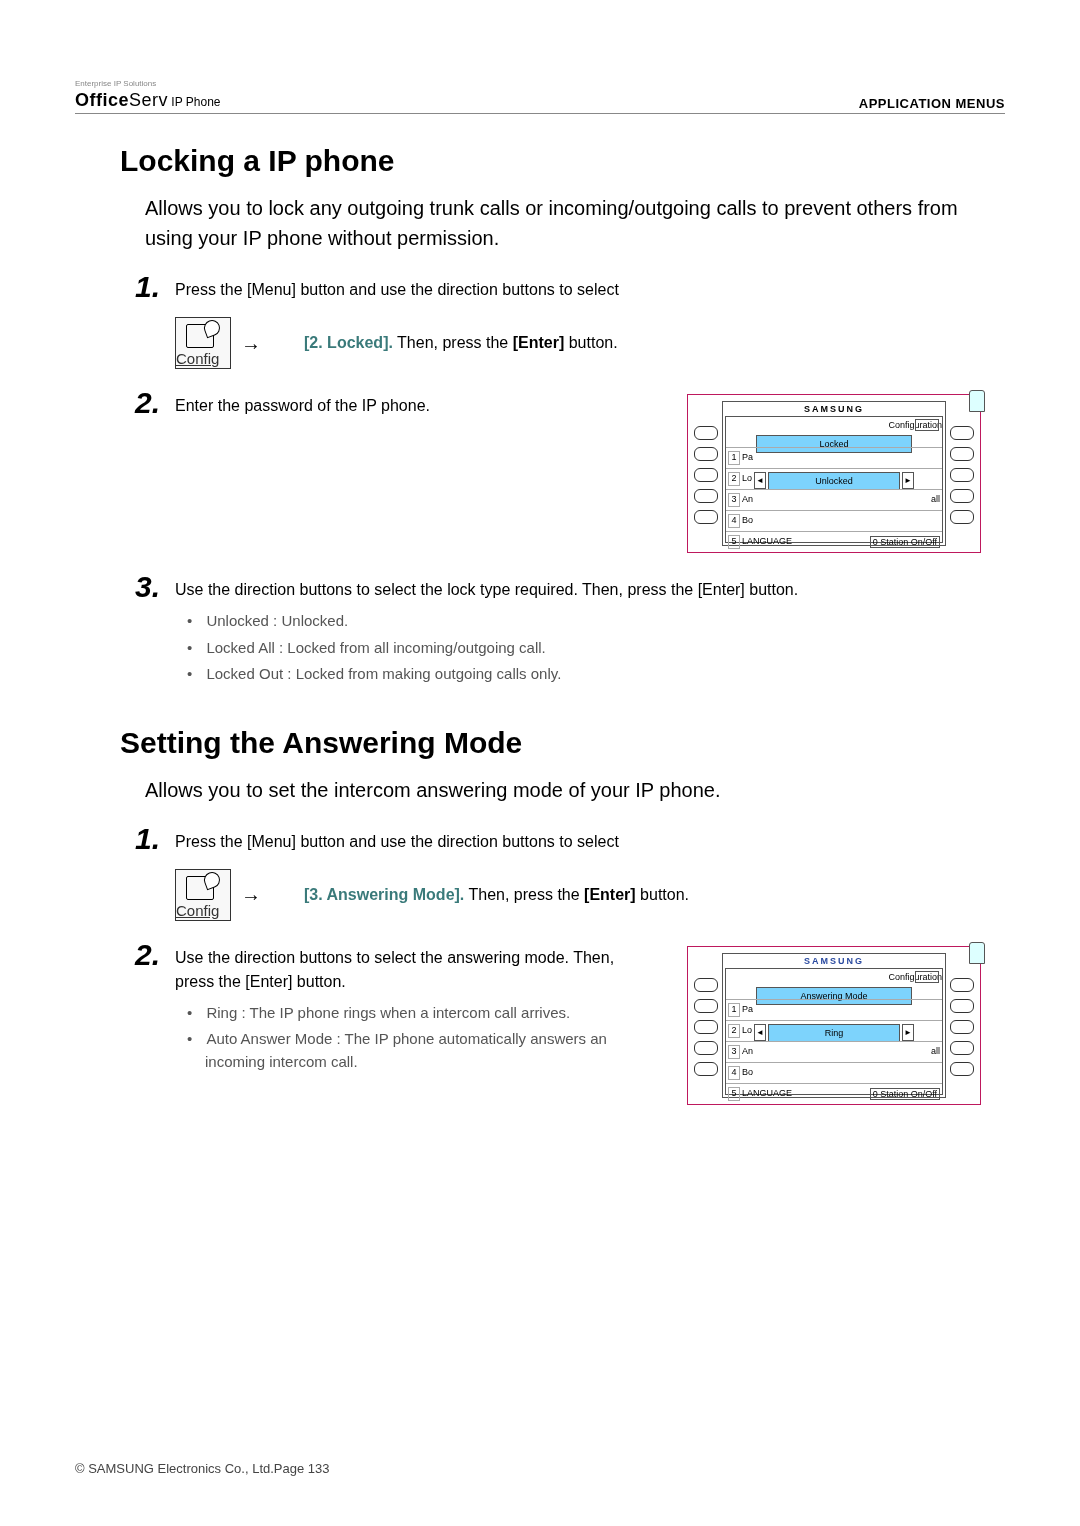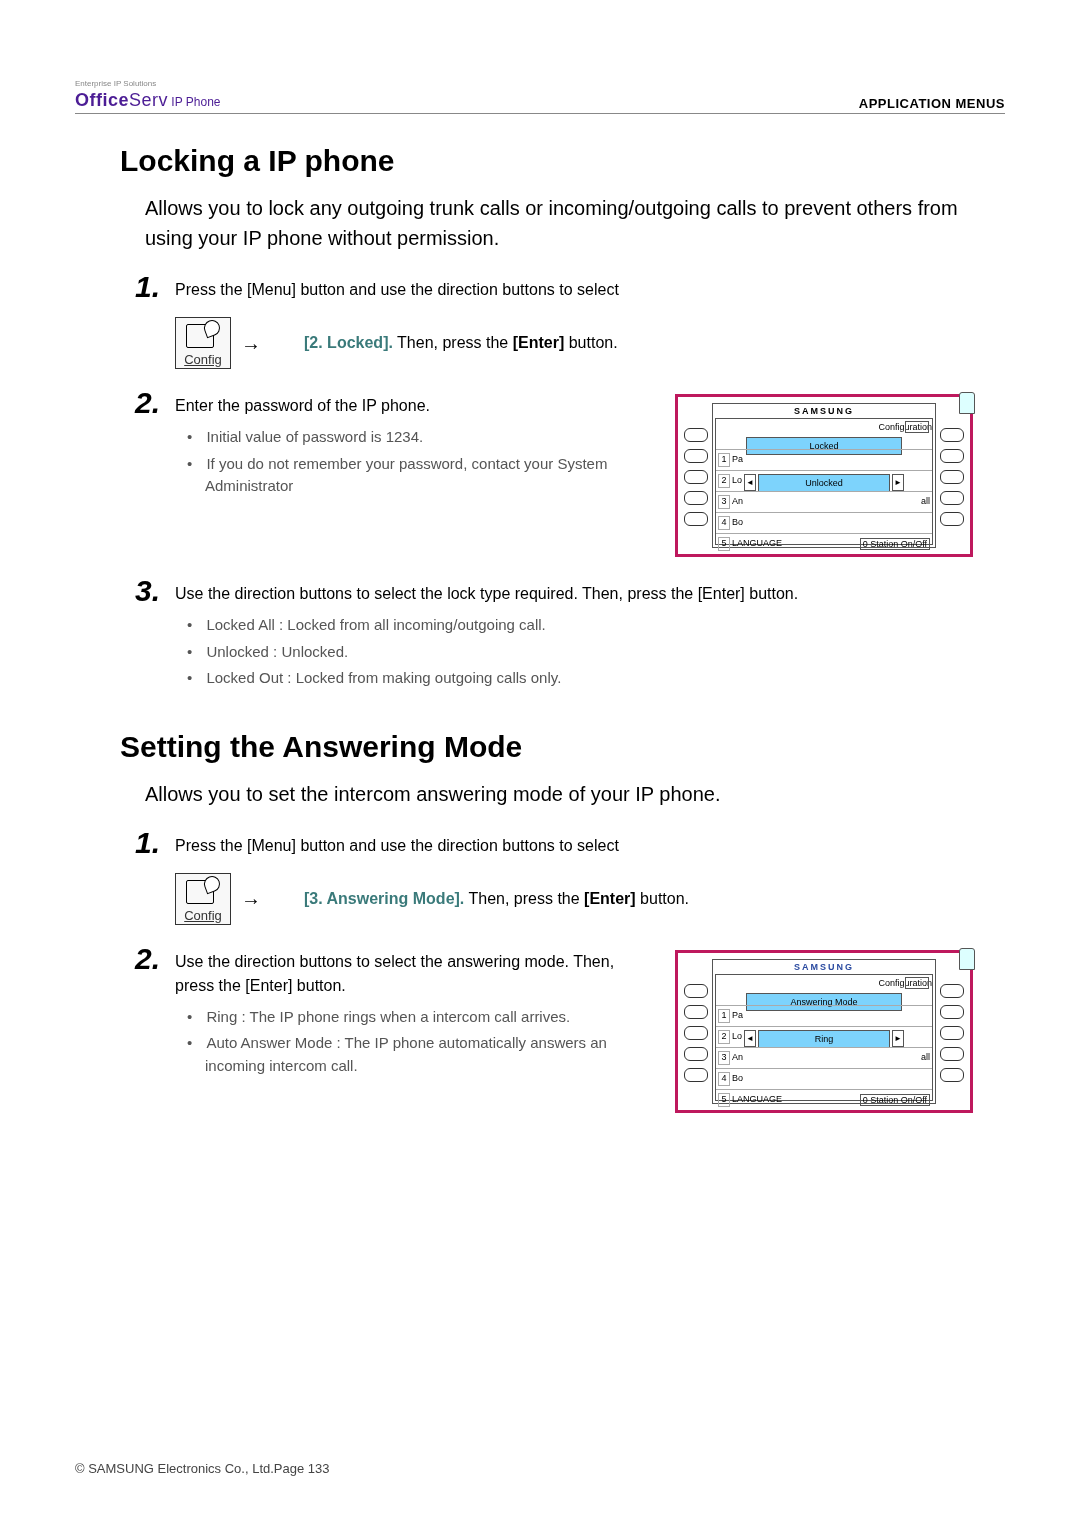--- a/index.html
+++ b/index.html
@@ -20,21 +20,21 @@
   .header-row {
     display: flex;
     justify-content: space-between;
     align-items: flex-end;
     border-bottom: 1px solid #888;
     padding-bottom: 2px;
     margin-bottom: 30px;
   }
   .brand {
     font-size: 18px;
-    color: #4c1d95;
+    color: #000000;
     font-weight: bold;
     letter-spacing: 0.5px;
   }
   .brand .office { font-weight: bold; }
   .brand .serv { font-weight: normal; }
   .brand .ip { font-size: 12px; font-weight: normal; letter-spacing: 0; }
   .tagline { font-size: 8px; color: #888; display:block; line-height:1; margin-bottom:2px;}
   .app-menus {
     font-size: 13px;
     font-weight: bold;
@@ -102,22 +102,22 @@
     left:28px; top:2px;
     width:14px; height:14px;
     border:1.5px solid #000;
     border-radius:50% 50% 50% 0;
     transform: rotate(-20deg);
     background:#fff;
   }
   .config-label{
     position:absolute;
     bottom:1px; left:0; right:0;
-    text-align:center;
-    font-size:13px;
+    text-align:left;
+    font-size:15px;
     color:#333;
     text-decoration: underline;
   }
   .arrow { font-size: 20px; font-weight: bold; }
   .hl { color: #3a7a7a; font-weight: bold; font-size:16px;padding-left:33px;}
   .bullets {
     list-style: none;
     padding: 0;
     margin: 8px 0 0 70px;
     font-size: 15px;
@@ -131,26 +131,26 @@
   }
   .bullets li { margin-bottom: 4px; line-height:1.5;}
   .step-flex {
     display: flex;
     gap: 30px;
     align-items: flex-start;
   }
   .step-left { flex: 1; }
   .phone-display {
     width: 280px;
-    border: 3px solid #be185d;
+    border: 1px solid #be185d;
     padding: 6px;
     display: flex;
     gap: 4px;
     flex-shrink: 0;
-    margin-right: 12px;
+    margin-right: 4px;
     position: relative;
   }
   .phone-display .btncol {
     display:flex;
     flex-direction: column;
     gap: 7px;
     padding-top: 25px;
   }
   .soft-btn {
     width: 22px;
@@ -278,24 +278,20 @@
         <span class="hl">[2. Locked].</span><span>  Then, press the </span><b>[Enter]</b><span> button.</span>
       </span>
     </div>
   </div>
 
   <div class="step">
     <div class="step-flex">
       <div class="step-left">
         <span class="step-num">2.</span>
         <div class="step-body">Enter the password of the IP phone.</div>
-        <ul class="bullets">
-          <li>Initial value of password is 1234.</li>
-          <li>If you do not remember your password, contact your System Administrator</li>
-        </ul>
       </div>
       <div class="phone-display">
         <div class="phone-tab"></div>
         <div class="btncol">
           <div class="soft-btn"></div>
           <div class="soft-btn"></div>
           <div class="soft-btn"></div>
           <div class="soft-btn"></div>
           <div class="soft-btn"></div>
         </div>
@@ -344,22 +340,22 @@
       </div>
     </div>
   </div>
 
   <div class="step">
     <span class="step-num">3.</span>
     <div class="step-body">
       <span>Use the direction buttons to select the lock type required. Then, press the </span><b>[Enter]</b><span> button.</span>
     </div>
     <ul class="bullets">
+      <li>Unlocked : Unlocked.</li>
       <li>Locked All : Locked from all incoming/outgoing call.</li>
-      <li>Unlocked : Unlocked.</li>
       <li>Locked Out : Locked from making outgoing calls only.</li>
     </ul>
   </div>
 
   <h1 class="section-title" style="margin-top:40px">Setting the Answering Mode</h1>
   <div class="intro">Allows you to set the intercom answering mode of your IP phone.</div>
 
   <div class="step">
     <span class="step-num">1.</span>
     <div class="step-body">

